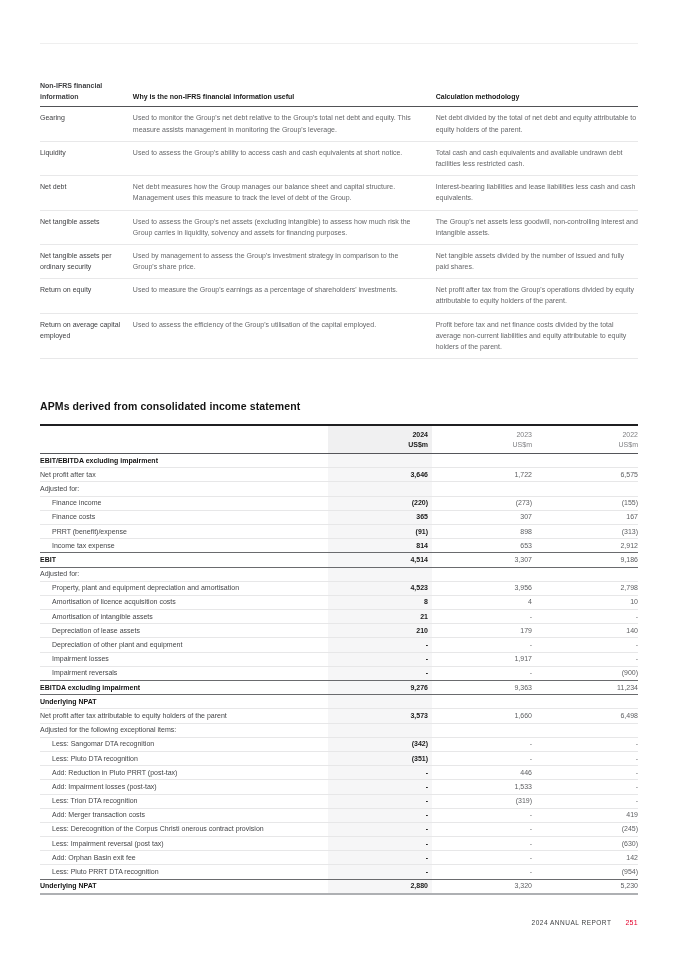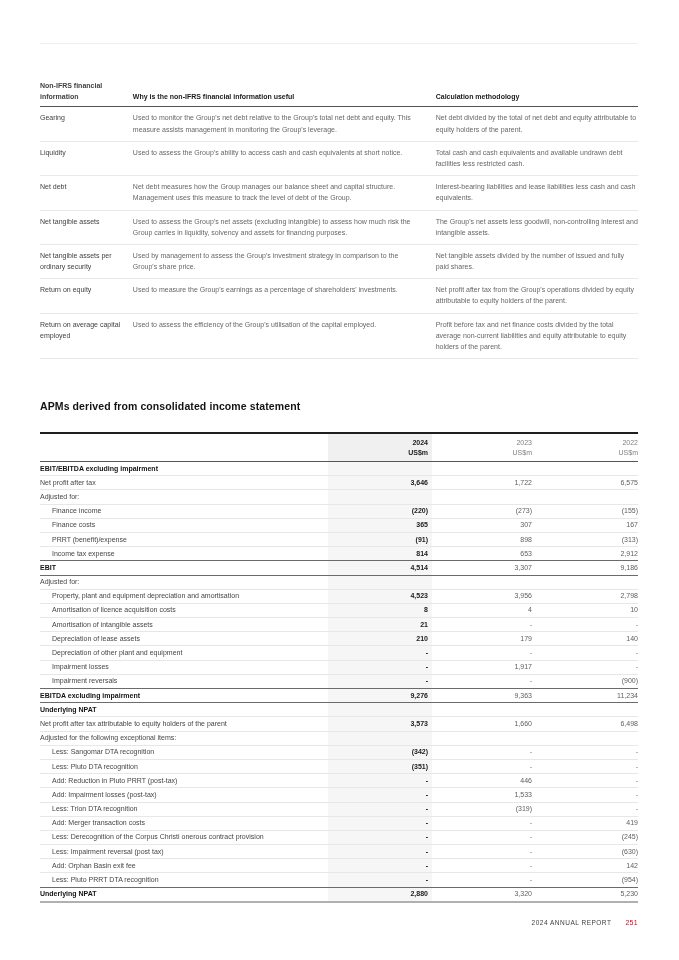--- a/index.html
+++ b/index.html
@@ -20,21 +20,21 @@
   }
   .def-table td{vertical-align:top;padding:5px 0 6px 0;border-bottom:1px solid #e8e8e9;}
   .def-table .c-term{width:88px;padding-right:8px;color:#404144;}
   .def-table .c-useful{width:297px;padding-right:22px;}
   .def-table .c-calc{width:213px;}
 
   
   .apm-wrap{top:400px;}
   .apm-title{
     font-size:10.5px;font-weight:bold;color:#141414;letter-spacing:0.1px;
-    padding-bottom:20px;border-bottom:2px solid #1f1f21;
+    padding-bottom:12px;border-bottom:2px solid #1f1f21;
   }
   .apm-table{font-size:7px;line-height:8px;color:#454649;}
   .apm-table th{
     font-weight:normal;text-align:right;vertical-align:top;color:#808184;
     padding:4px 0 4px 0;border-bottom:1px solid #55565a;line-height:9.5px;
   }
   .apm-table th.h24{font-weight:bold;color:#1a1a1a;}
   .apm-table col.col-v24{width:104px;}
   .apm-table col.col-v23{width:100px;}
   .apm-table col.col-v22{width:106px;}

